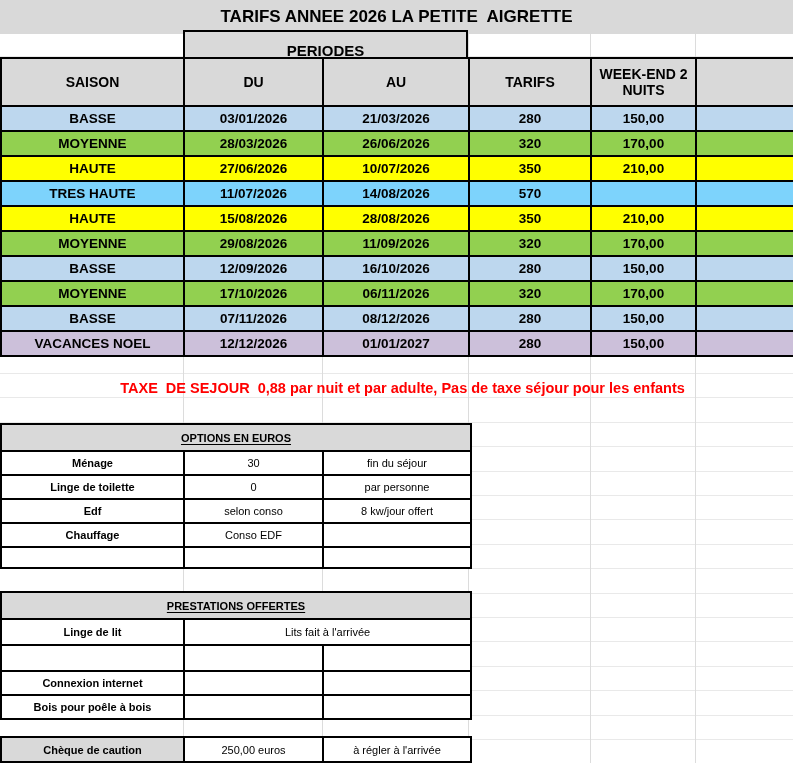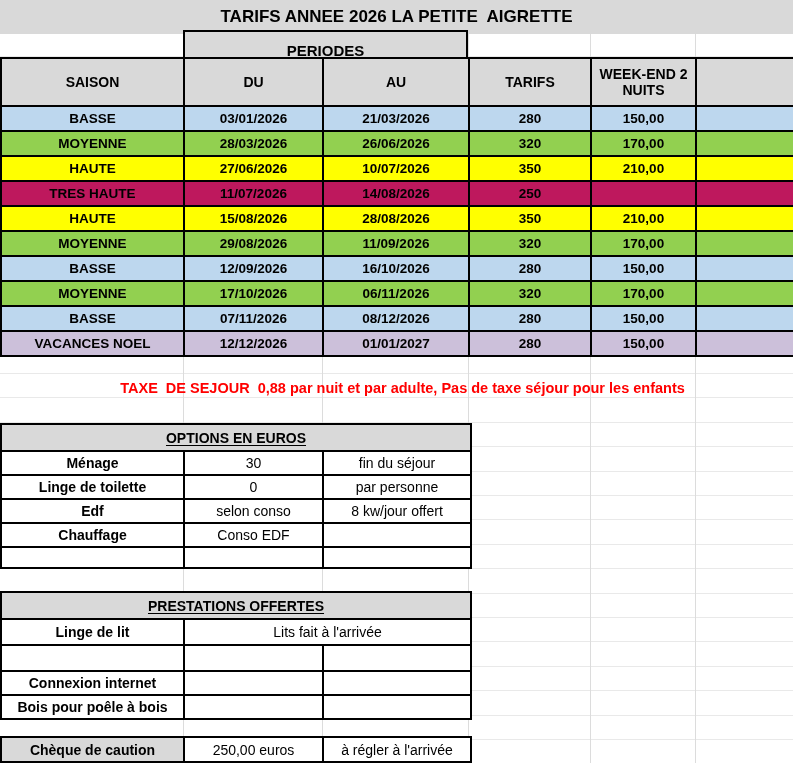--- a/index.html
+++ b/index.html
@@ -49,21 +49,21 @@
 
   .tax-note {
     position:absolute; z-index:2; left:6px; top:377px; width:793px; height:22px;
     display:flex; align-items:center; justify-content:center;
     font-weight:bold; font-size:14.5px; white-space:pre;
   }
 
   .sub-table { position:absolute; z-index:2; left:0; width:470px; }
   .sub-table td {
     border:2px solid #000; text-align:center; vertical-align:middle;
-    font-size:14px; background:#fff;
+    font-size:11px; background:#fff;
   }
   .sub-table td.section-head {
     background:#d9d9d9; font-weight:bold; text-decoration:underline;
     text-underline-offset:2px; height:25px;
   }
   .sub-table td.lbl { font-weight:bold; }
   .options-table { top:423px; }
   .options-table tr { height:24px; }
   .options-table tr.empty-row { height:21px; }
   .prestations-table { top:591px; }
@@ -122,25 +122,25 @@
         <td></td>
       </tr>
       <tr class="data-row" style="background-color: rgb(255, 255, 0);">
         <td>HAUTE</td>
         <td>27/06/2026</td>
         <td>10/07/2026</td>
         <td>350</td>
         <td>210,00</td>
         <td></td>
       </tr>
-      <tr class="data-row" style="background-color: #be185d;">
+      <tr class="data-row" style="background-color: #7dd3fc;">
         <td>TRES HAUTE</td>
         <td>11/07/2026</td>
         <td>14/08/2026</td>
-        <td>250</td>
+        <td>570</td>
         <td></td>
         <td></td>
       </tr>
       <tr class="data-row" style="background-color: rgb(255, 255, 0);">
         <td>HAUTE</td>
         <td>15/08/2026</td>
         <td>28/08/2026</td>
         <td>350</td>
         <td>210,00</td>
         <td></td>

